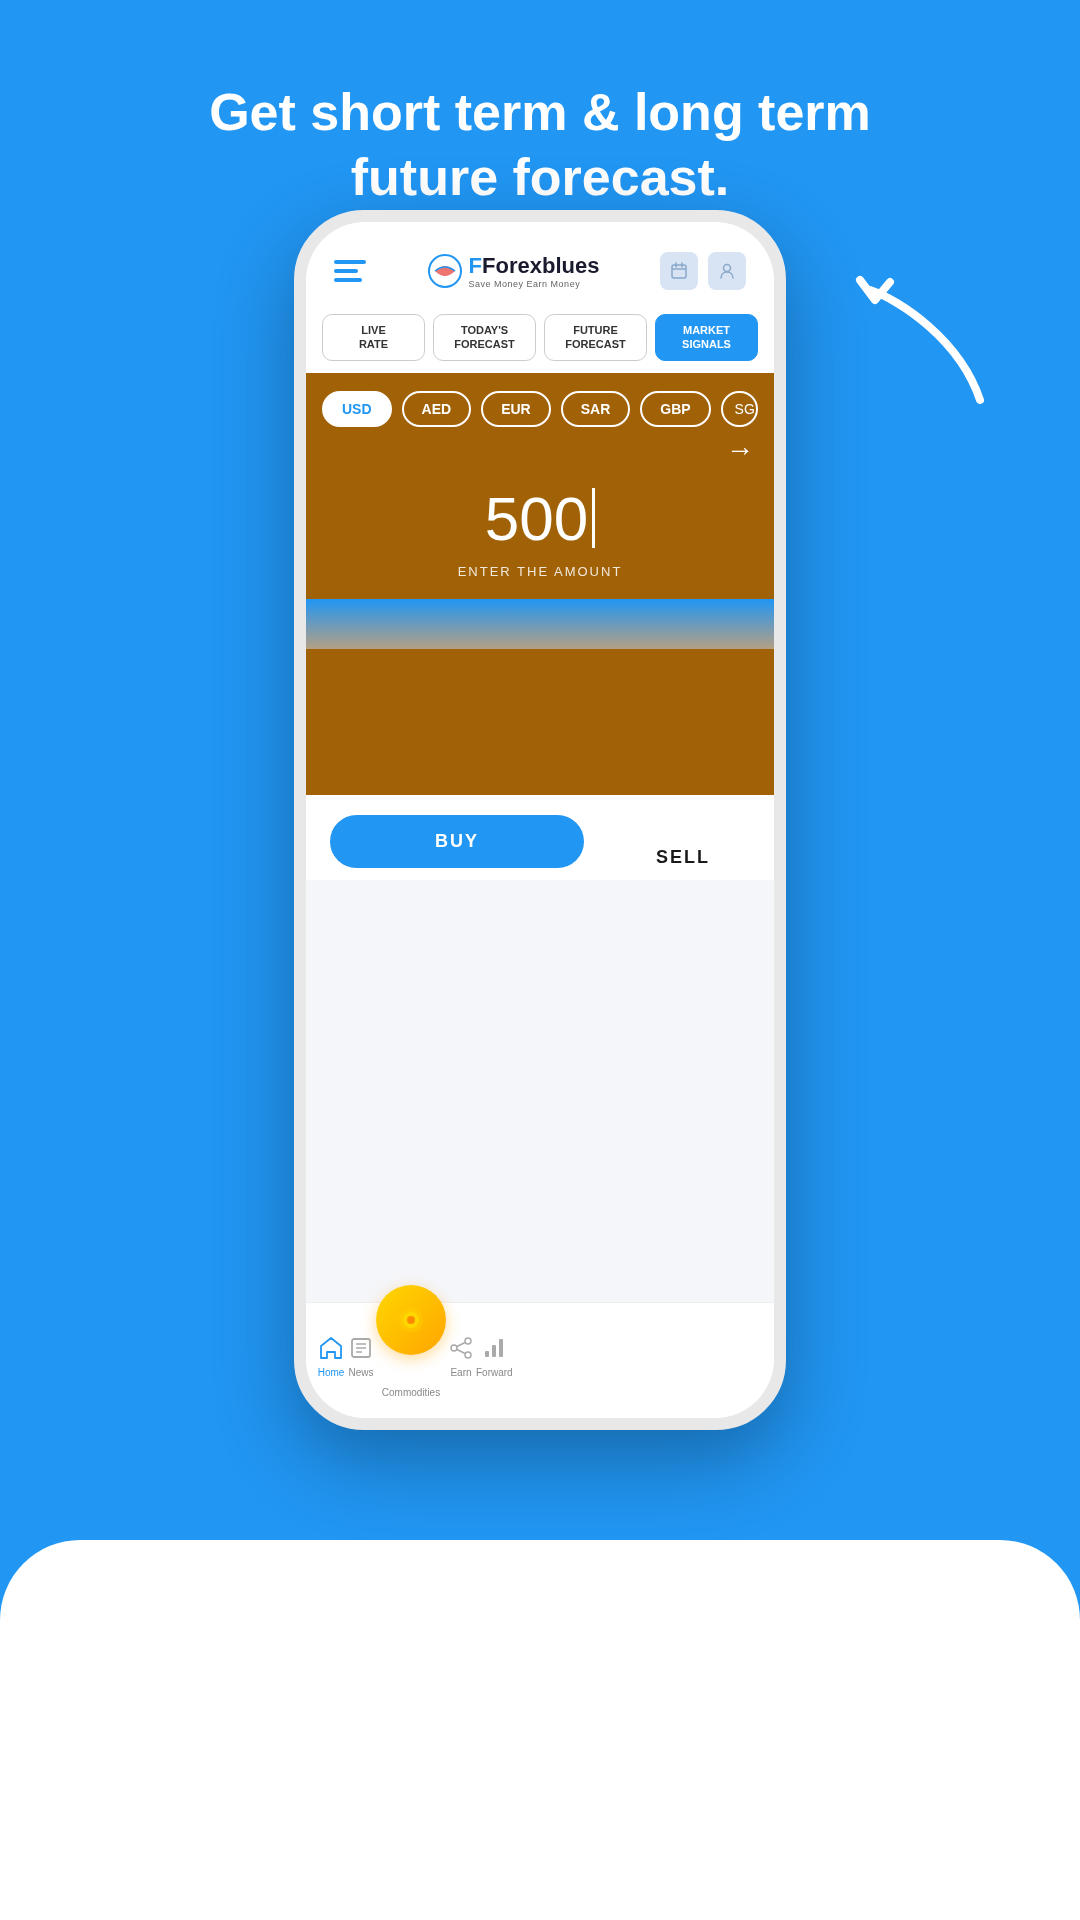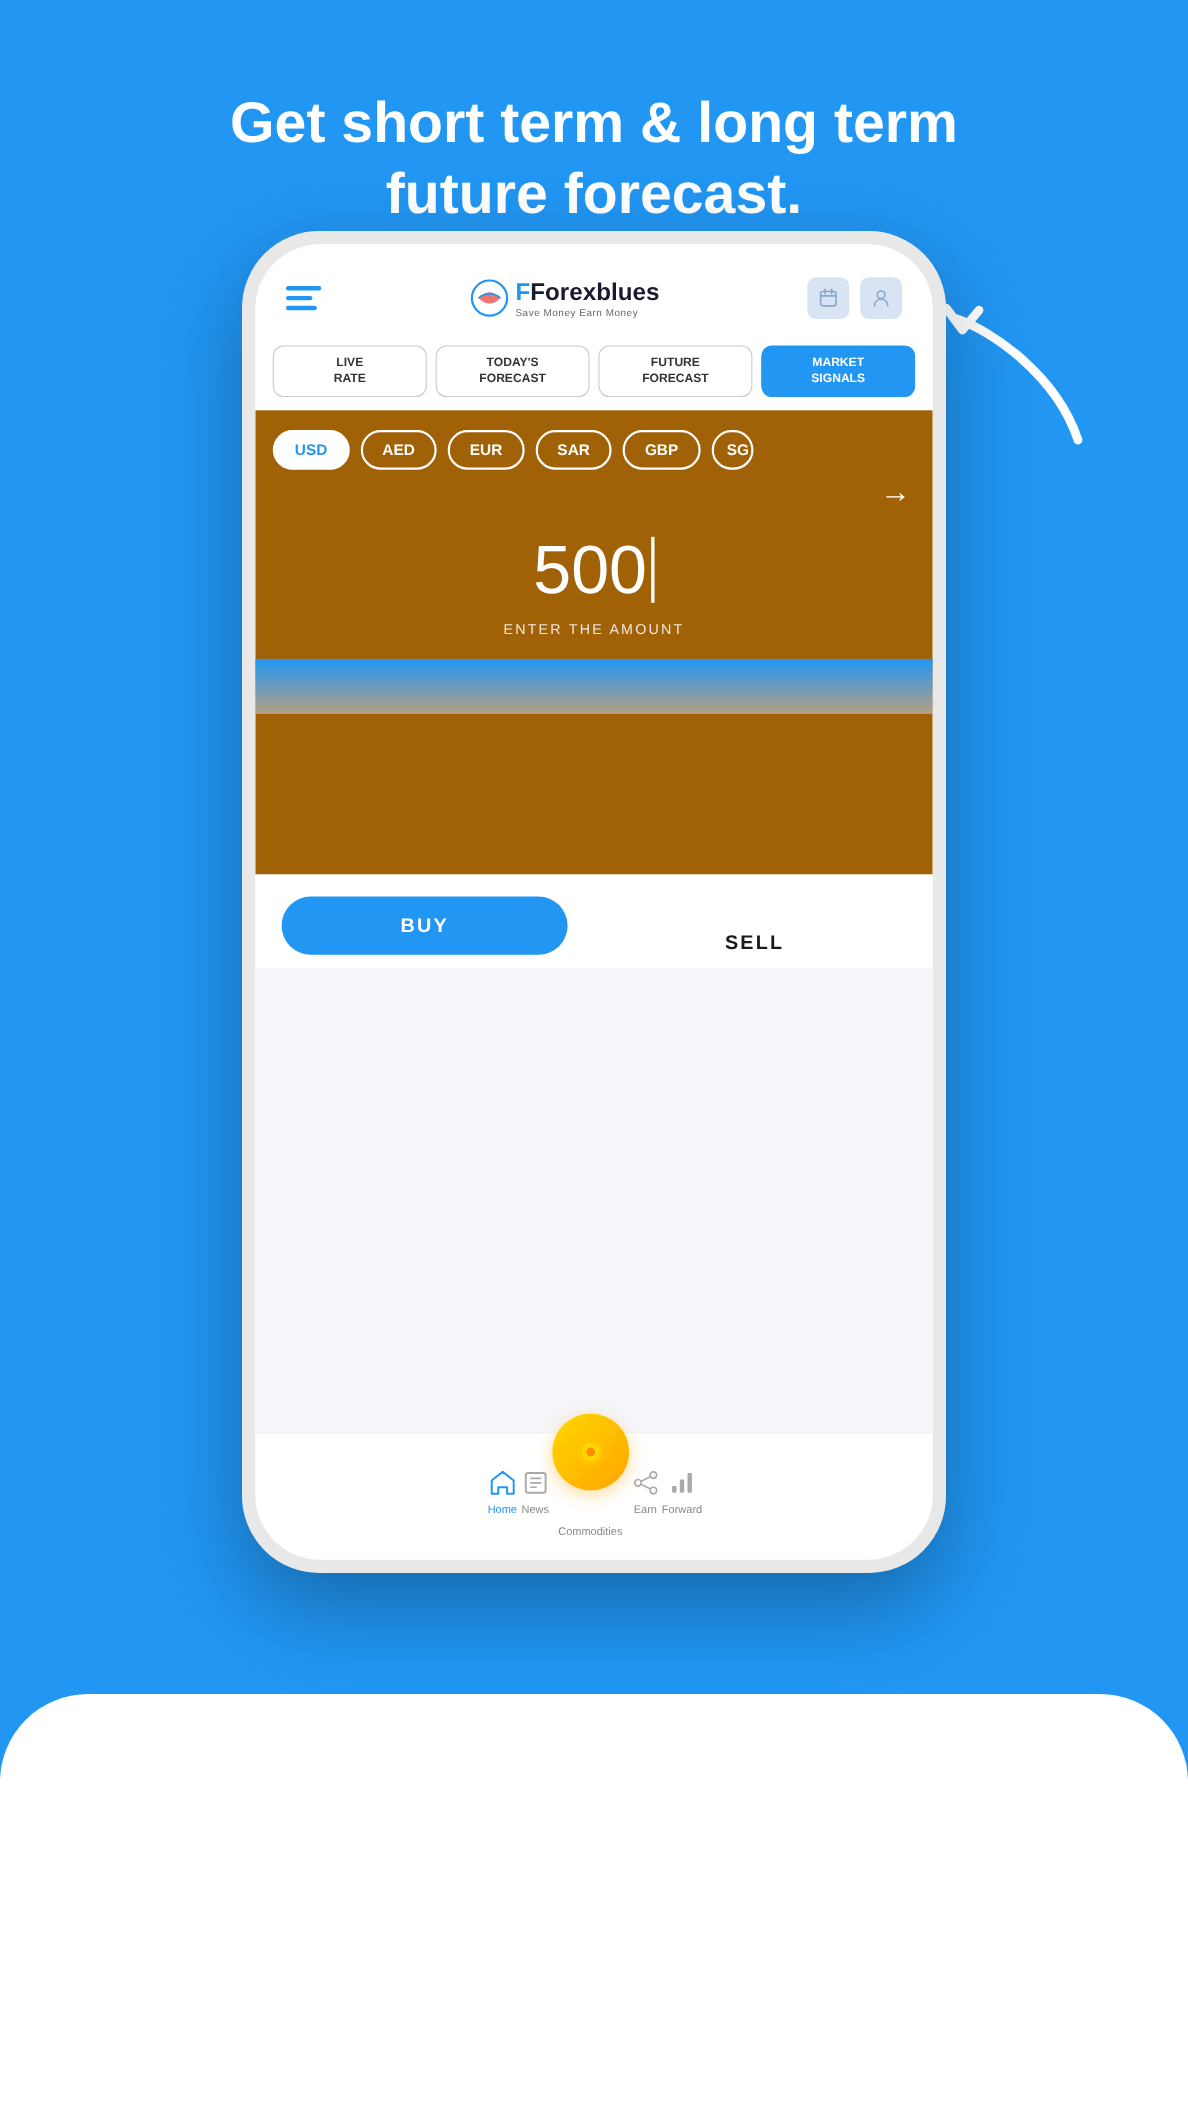--- a/index.html
+++ b/index.html
@@ -54,21 +54,21 @@
       width: 100%;
       height: 100%;
     }
 
     
     .phone {
       position: absolute;
       top: 210px;
       left: 50%;
       transform: translateX(-50%);
-      width: 640px;
+      width: 492px;
       height: 1220px;
       background: #f0f0f0;
       border-radius: 70px;
       box-shadow: 0 30px 80px rgba(0,0,0,0.3);
       overflow: hidden;
       border: 12px solid #e8e8e8;
     }
 
     .phone-inner {
       width: 100%;
@@ -211,21 +211,21 @@
       background: white;
       color: #2196F3;
     }
 
     .currency-partial {
       border: 2px solid white;
       border-radius: 30px;
       padding: 8px 12px;
       color: white;
       font-size: 14px;
-      font-weight: 700;
+      font-weight: 400;
       white-space: nowrap;
       background: transparent;
       overflow: hidden;
       width: 38px;
     }
 
     .arrow-right {
       align-self: flex-end;
       margin-right: 20px;
       color: white;
@@ -315,21 +315,21 @@
 
     
     .content-area {
       flex: 1;
       background: #f5f6fa;
     }
 
     
     .bottom-nav {
       display: flex;
-      justify-content: center;
+      justify-content: flex-start;
       align-items: center;
       background: white;
       padding: 10px 10px 20px;
       border-top: 1px solid #eee;
       position: relative;
     }
 
     .nav-item {
       display: flex;
       flex-direction: column;

